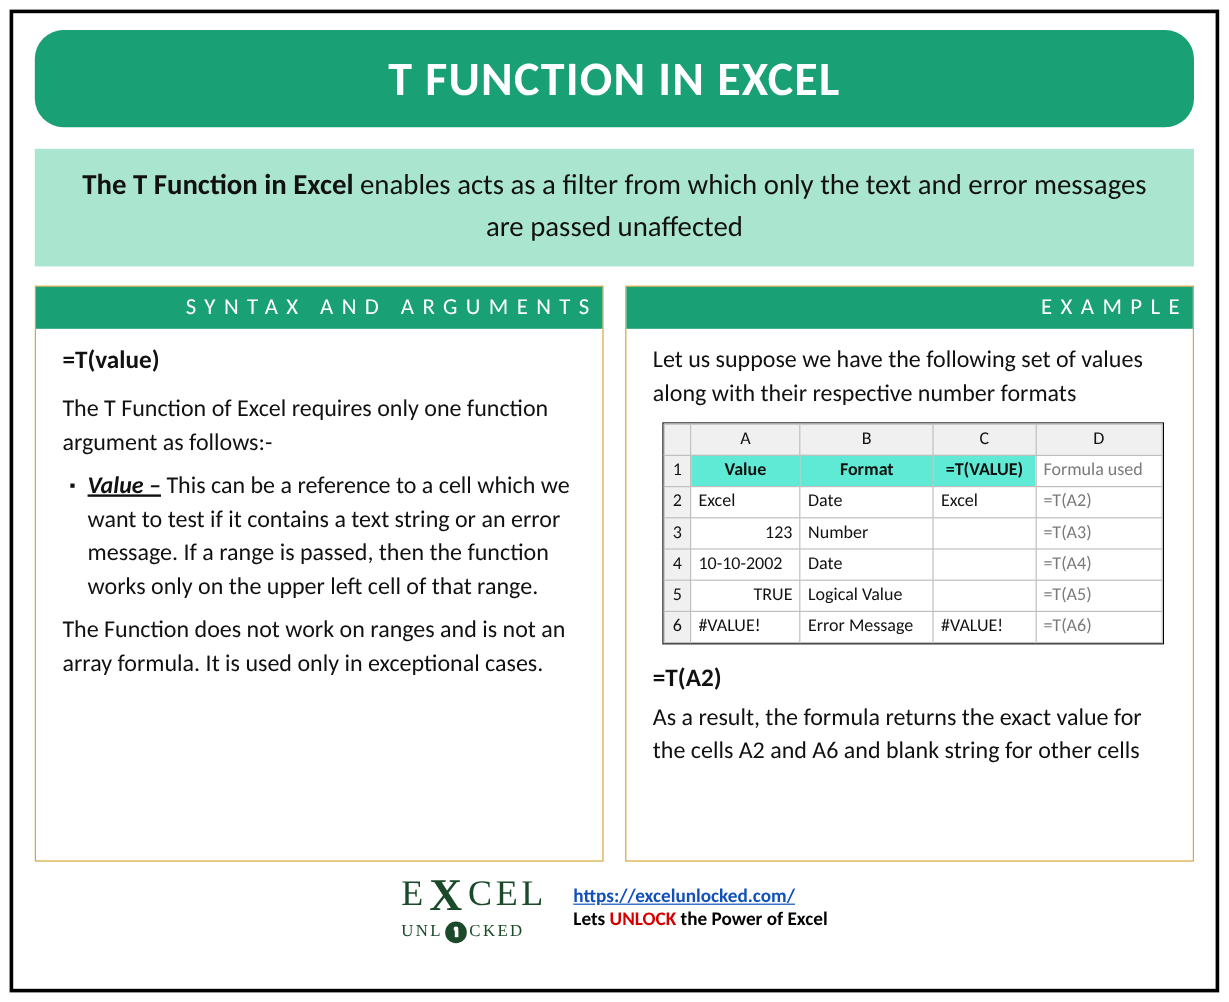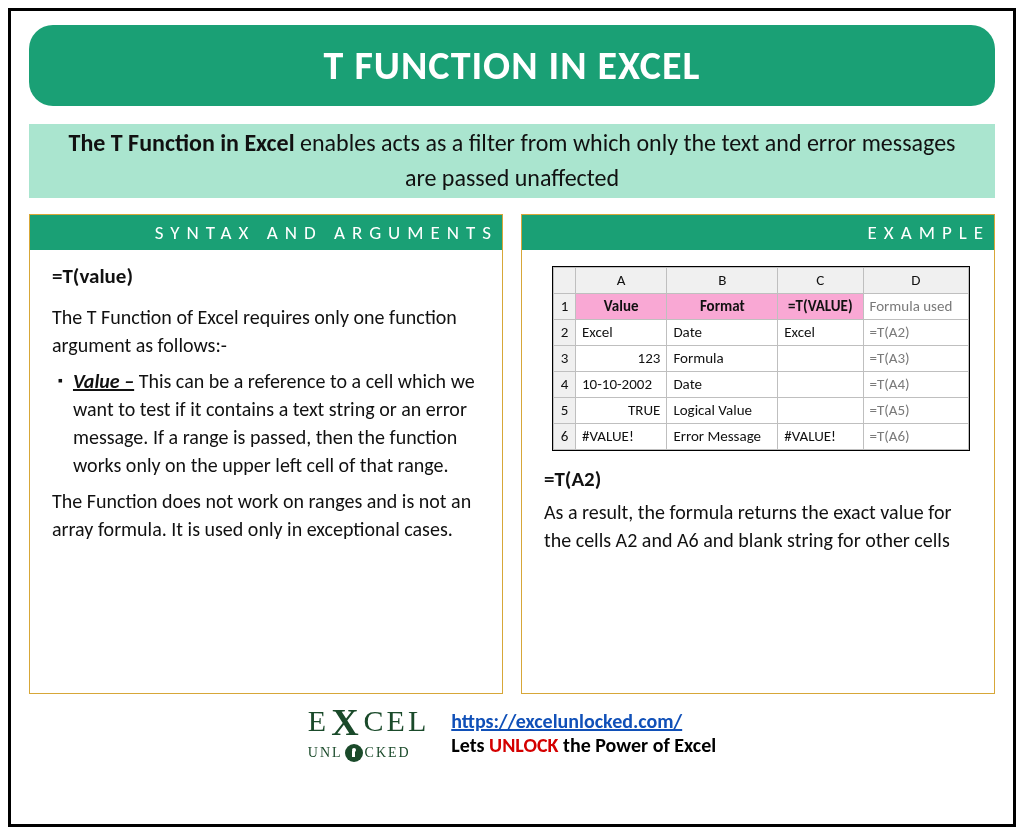--- a/index.html
+++ b/index.html
@@ -24,21 +24,21 @@
     text-align: center;
     border-radius: 24px;
     padding: 16px 10px;
     letter-spacing: 1px;
   }
   .desc-banner {
     background: #aae5cf;
     color: #111;
     font-size: 24px;
     text-align: center;
-    padding: 2px 30px;
+    padding: 14px 30px;
     margin-top: 18px;
     line-height: 1.45;
   }
   .desc-banner b { font-weight: bold; }
   .columns {
     display: flex;
     gap: 18px;
     margin-top: 16px;
   }
   .panel {
@@ -73,21 +73,21 @@
   .ex-table { width: 100%; border-collapse: collapse; font-size: 15px; }
   .ex-table td, .ex-table th {
     border: 1px solid #bfbfbf;
     padding: 2px 6px;
     text-align: left;
     background: #fff;
   }
   .ex-table .corner { background: #f0f0f0; width: 22px; text-align:center; }
   .ex-table .colhdr { background: #f0f0f0; text-align: center; font-weight: normal; }
   .ex-table .rowhdr { background: #f0f0f0; text-align: center; font-weight: normal; width: 22px;}
-  .ex-table .h-strong { font-weight: bold; text-align:center; background:#f9a8d4; }
+  .ex-table .h-strong { font-weight: bold; text-align:center; background:#5eead4; }
   .ex-table .right { text-align: right; }
   .ex-table .gray { color: #7a7a7a; }
   .ex-note { margin-bottom: 6px; }
   .ex-formula { font-weight: bold; font-size: 21px; margin-bottom: 4px; }
   .footer {
     display: flex;
     justify-content: center;
     align-items: center;
     gap: 22px;
     margin-top: 10px;
@@ -108,21 +108,21 @@
     background:#1a4a2a; position:relative; vertical-align:middle;
   }
   .keyhole::after {
     content:""; position:absolute; left:7px; top:4px; width:4px; height:4px;
     background:#fff; border-radius:50%;
   }
   .keyhole::before {
     content:""; position:absolute; left:7.5px; top:7px; width:3px; height:6px;
     background:#fff;
   }
-  .footer-text { font-size: 20px; font-weight: bold; text-align:left; }
+  .footer-text { font-size: 16px; font-weight: bold; text-align:left; }
   .footer-text a { color: #1050b8; text-decoration: underline; }
   .footer-text .unlock { color: #d40000; }
 </style>
 </head>
 <body>
 
 <div class="frame">
 
   <div class="title-banner">T FUNCTION IN EXCEL</div>
 
@@ -143,20 +143,21 @@
             <span class="arg-name">Value –</span><span> This can be a reference to a cell which we want to test if it contains a text string or an error message. If a range is passed, then the function works only on the upper left cell of that range.</span>
           </span>
         </div>
         <div>The Function does not work on ranges and is not an array formula. It is used only in exceptional cases.</div>
       </div>
     </div>
 
     <div class="panel">
       <div class="panel-header">EXAMPLE</div>
       <div class="panel-body">
+        <div class="ex-intro">Let us suppose we have the following set of values along with their respective number formats</div>
 
         <div class="ex-table-wrap">
           <table class="ex-table">
             <tbody>
                 <tr>
               <td class="corner"></td>
               <td class="colhdr">A</td>
               <td class="colhdr">B</td>
               <td class="colhdr">C</td>
               <td class="colhdr">D</td>
@@ -171,21 +172,21 @@
             <tr>
               <td class="rowhdr">2</td>
               <td>Excel</td>
               <td>Date</td>
               <td>Excel</td>
               <td class="gray">=T(A2)</td>
             </tr>
             <tr>
               <td class="rowhdr">3</td>
               <td class="right">123</td>
-              <td>Formula</td>
+              <td>Number</td>
               <td></td>
               <td class="gray">=T(A3)</td>
             </tr>
             <tr>
               <td class="rowhdr">4</td>
               <td>10-10-2002</td>
               <td>Date</td>
               <td></td>
               <td class="gray">=T(A4)</td>
             </tr>

